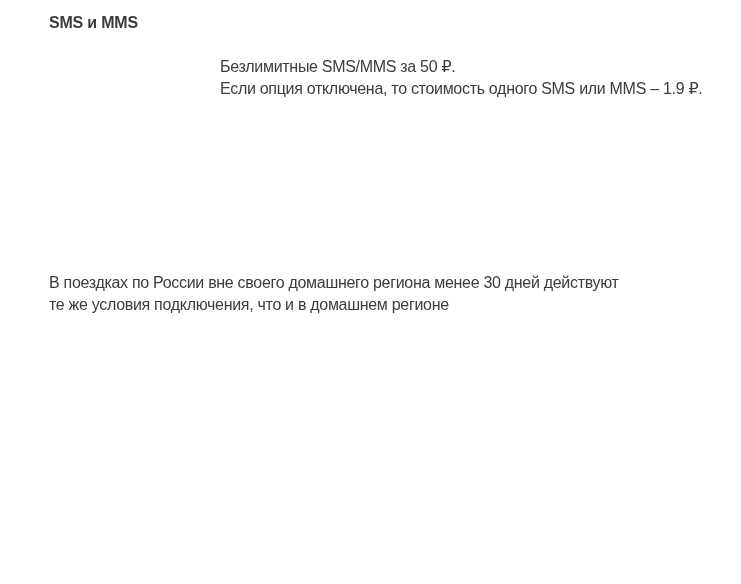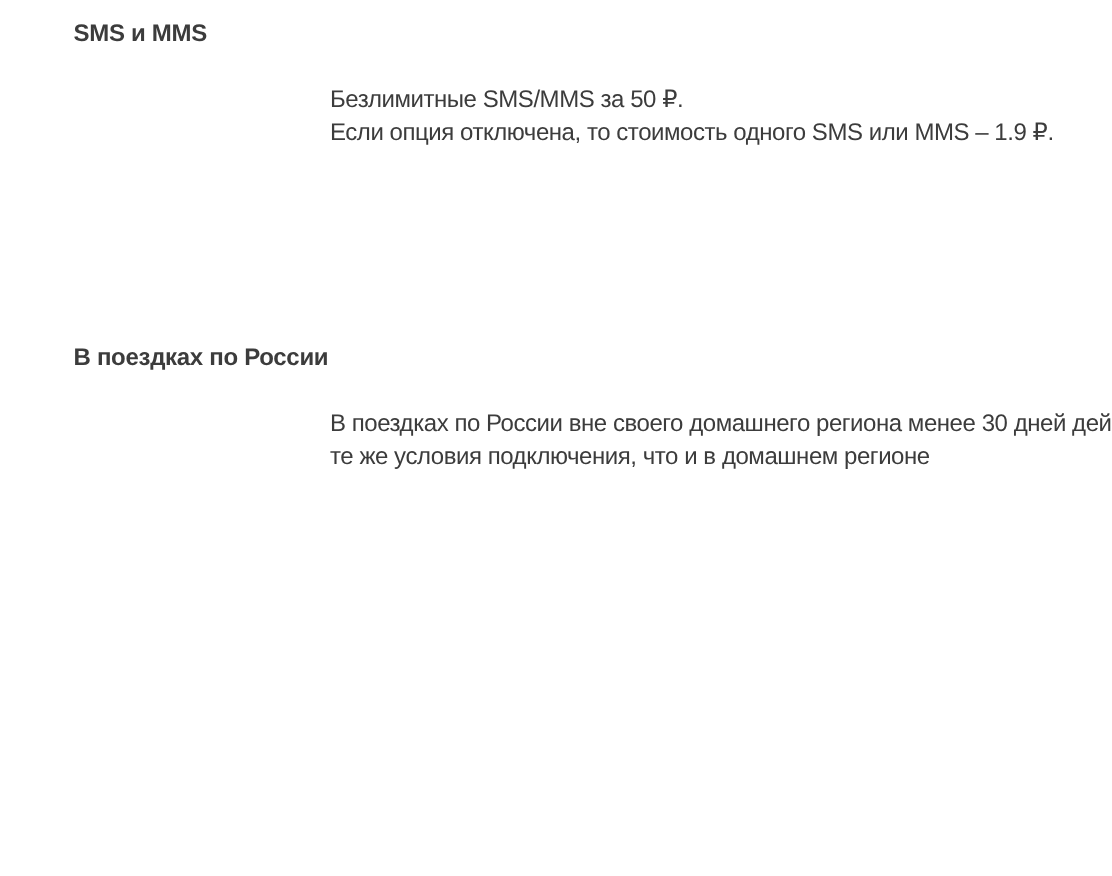--- a/index.html
+++ b/index.html
@@ -73,21 +73,20 @@
 
   <section class="row row-sms">
     <div class="label-col">SMS и MMS</div>
     <div class="content-col">
       <p class="para gap-after">Безлимитные SMS/MMS за 50 ₽.
 Если опция отключена, то стоимость одного SMS или MMS – 1.9 ₽.</p>
     </div>
   </section>
 
   <section class="row">
-    <div class="label-col">В поездках по России</div>
     <div class="content-col">
       <p class="para">В поездках по России вне своего домашнего региона менее 30 дней действуют
 те же условия подключения, что и в домашнем регионе</p>
       <ul class="bullets">
         <li class="bullet-item">
           <span class="dot"></span>
           <span>все входящие вызовы — бесплатны;</span>
         </li>
         
         

